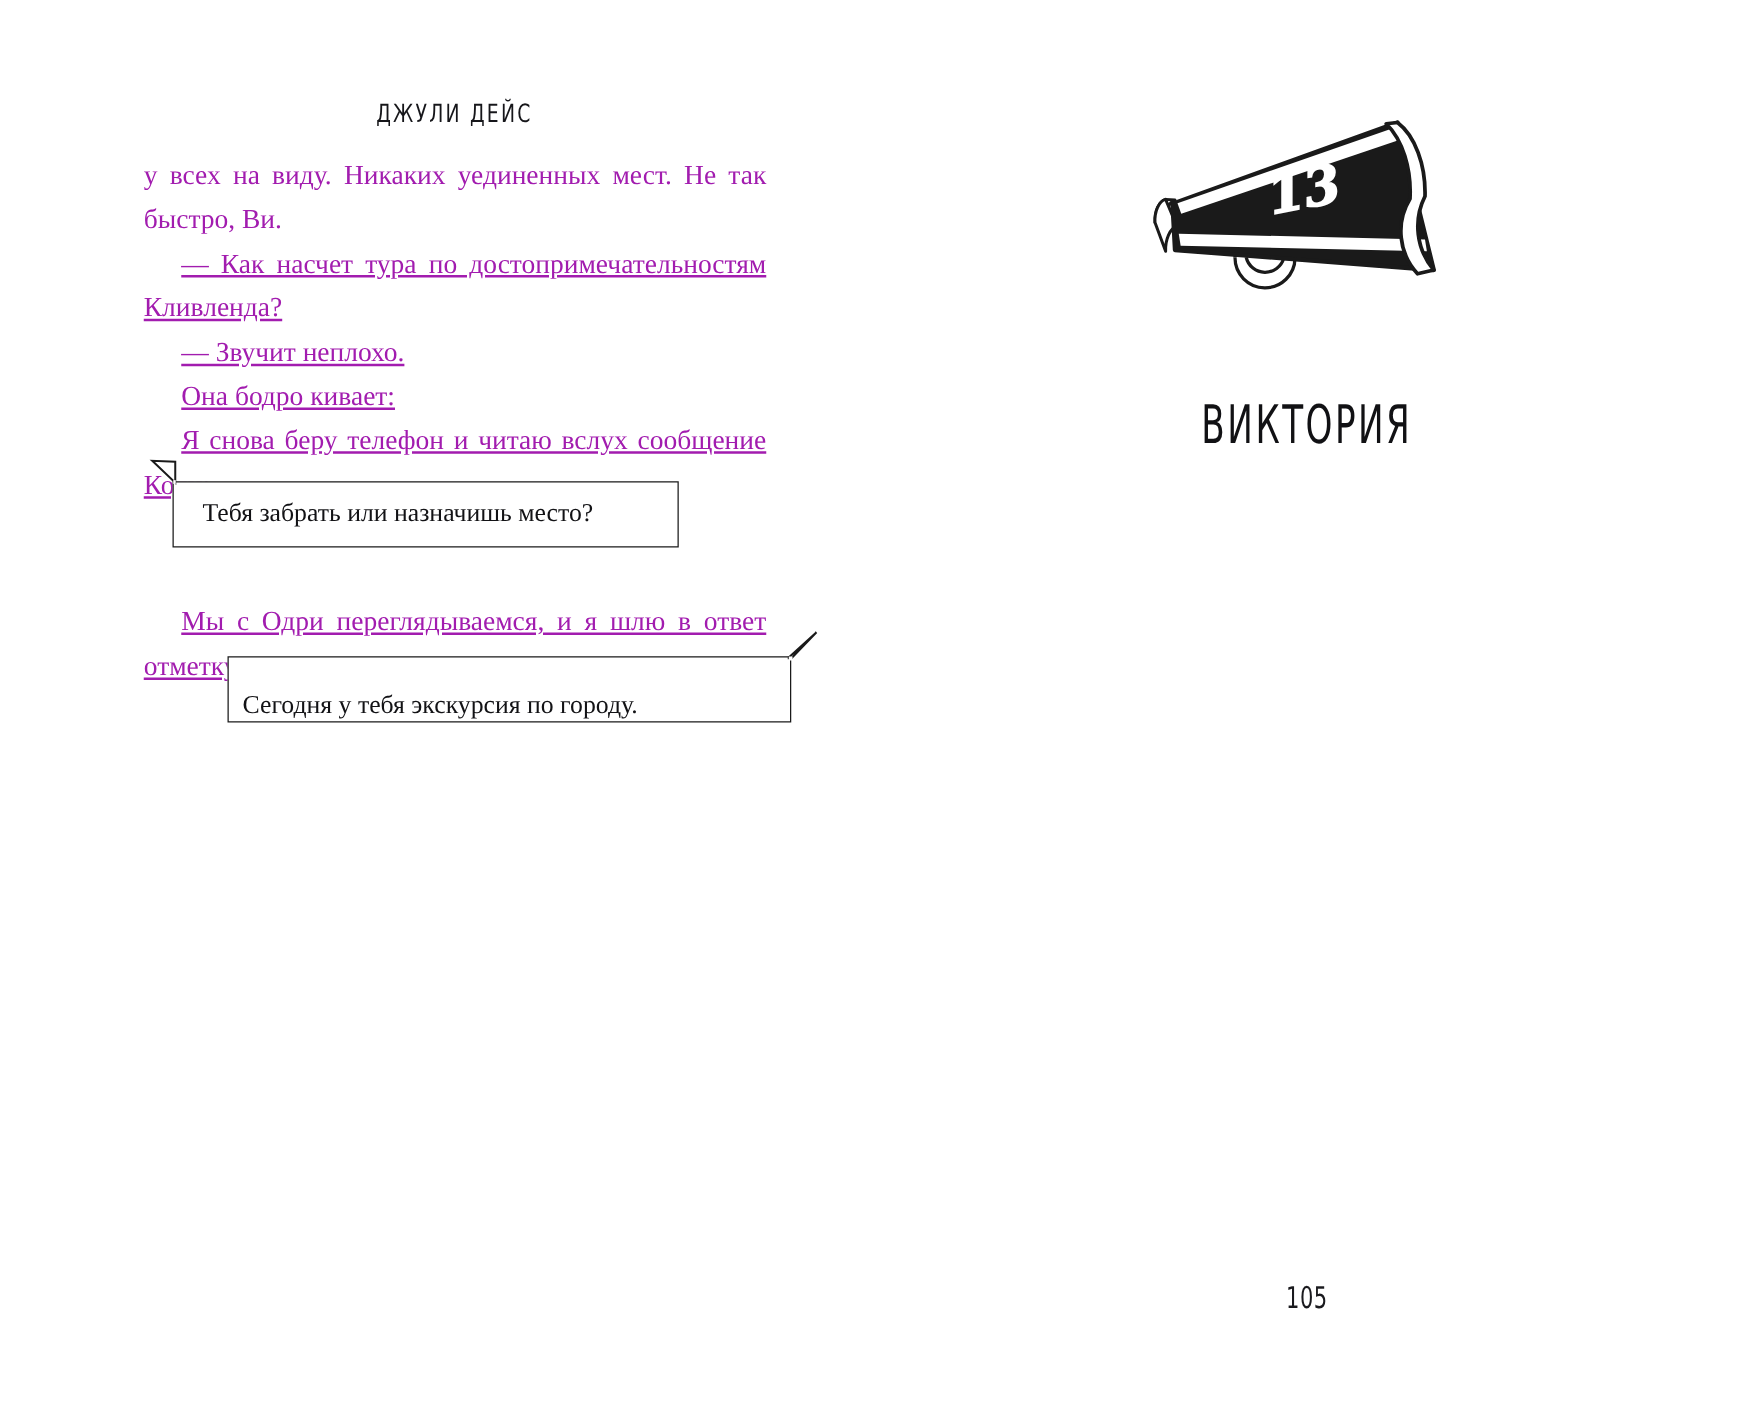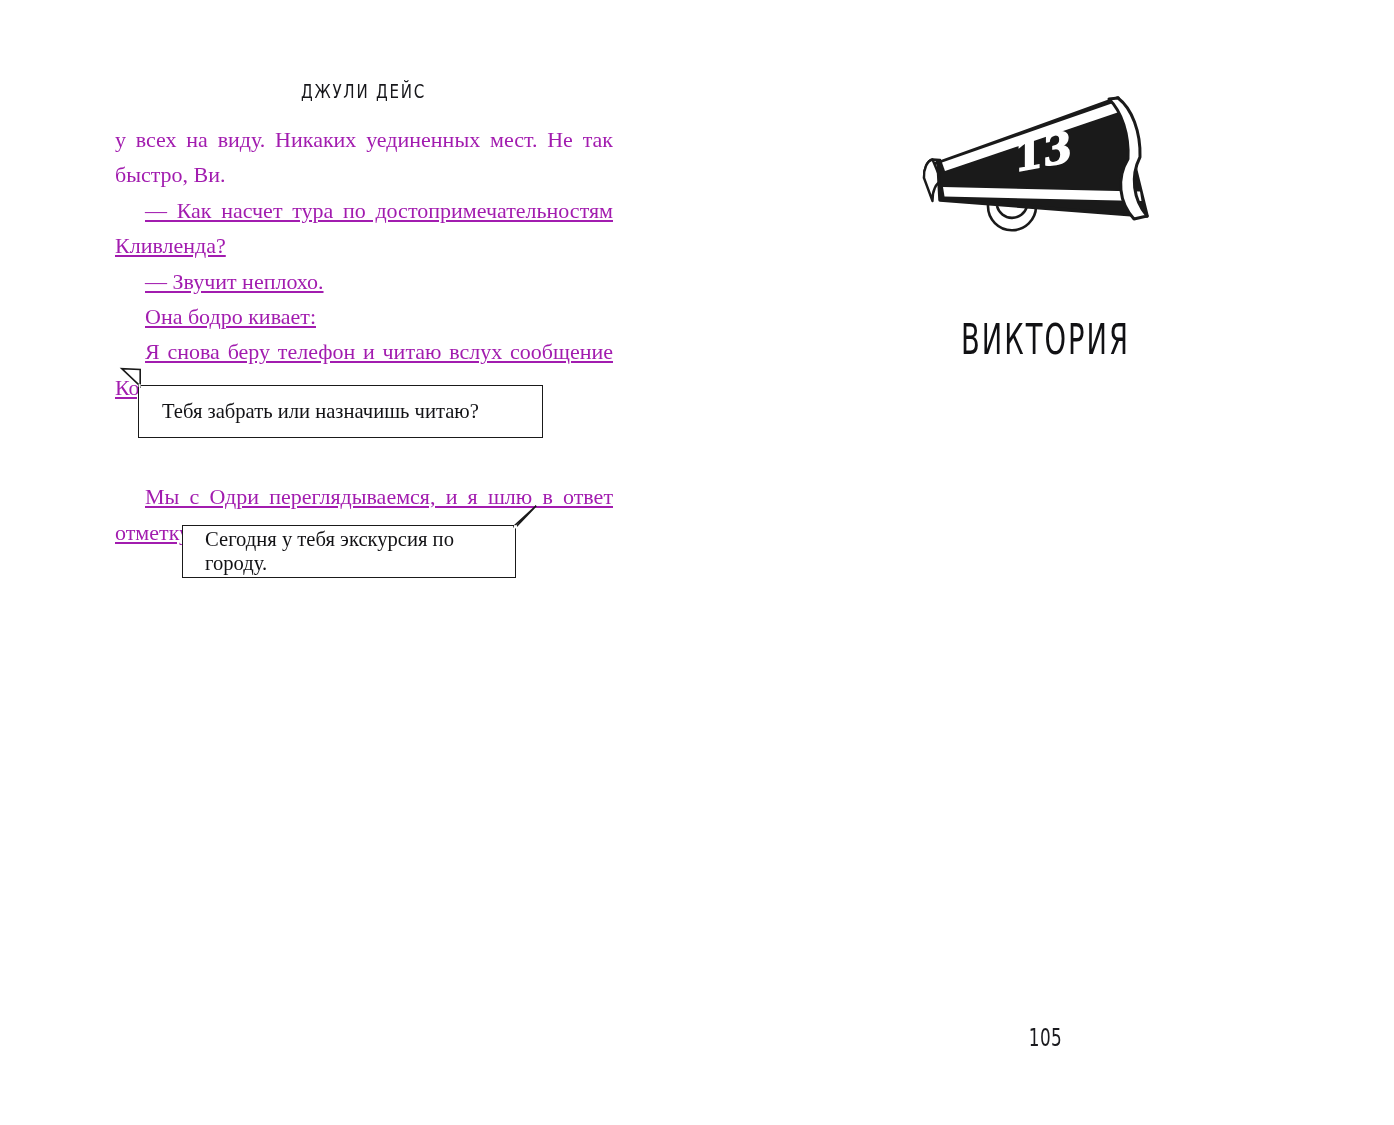--- a/index.html
+++ b/index.html
@@ -96,23 +96,24 @@
     top: -17.6px;
     width: 20px;
     height: 20px;
     overflow: visible;
   }
 
   
   #bubble-2 {
     left: 182px;
     top: 525px;
-    width: 334px;
+    width: 451px;
     height: 53px;
-    padding-left: 22px;
+    padding-left: 11px;
+    align-items: flex-end;
   }
   #bubble-2 .tail {
     position: absolute;
     right: -22px;
     top: -21px;
     width: 24px;
     height: 24px;
     overflow: visible;
   }
 
@@ -186,21 +187,21 @@
 
       <div style="height:74px"></div>
 
       <p class="bt ind">Мы с Одри переглядываемся, и я шлю в ответ отметку на карте:</p>
 
       <div style="height:74px"></div>
 
     </div>
 
     <div class="bubble" id="bubble-1">
-      <span class="btext">Тебя забрать или назначишь читаю?</span>
+      <span class="btext">Тебя забрать или назначишь место?</span>
       <svg class="tail" viewBox="0 0 20 20">
         <path d="M0.8 0.6 L19.2 18.2 L19.2 1.4 Z" fill="#ffffff" stroke="#1a1a1a" stroke-width="1.6" stroke-linejoin="miter"></path>
         <path d="M17.6 17.6 L19.6 17.6" stroke="#ffffff" stroke-width="3"></path>
       </svg>
     </div>
 
     <div class="bubble" id="bubble-2">
       <span class="btext">Сегодня у тебя экскурсия по городу.</span>
       <svg class="tail" viewBox="0 0 24 24">
         <path d="M23.2 0.8 L3.2 21.6 L3.2 21.6 L1.0 21.6 L1.0 21.0 Z" fill="#ffffff" stroke="#1a1a1a" stroke-width="1.6" stroke-linejoin="miter"></path>

